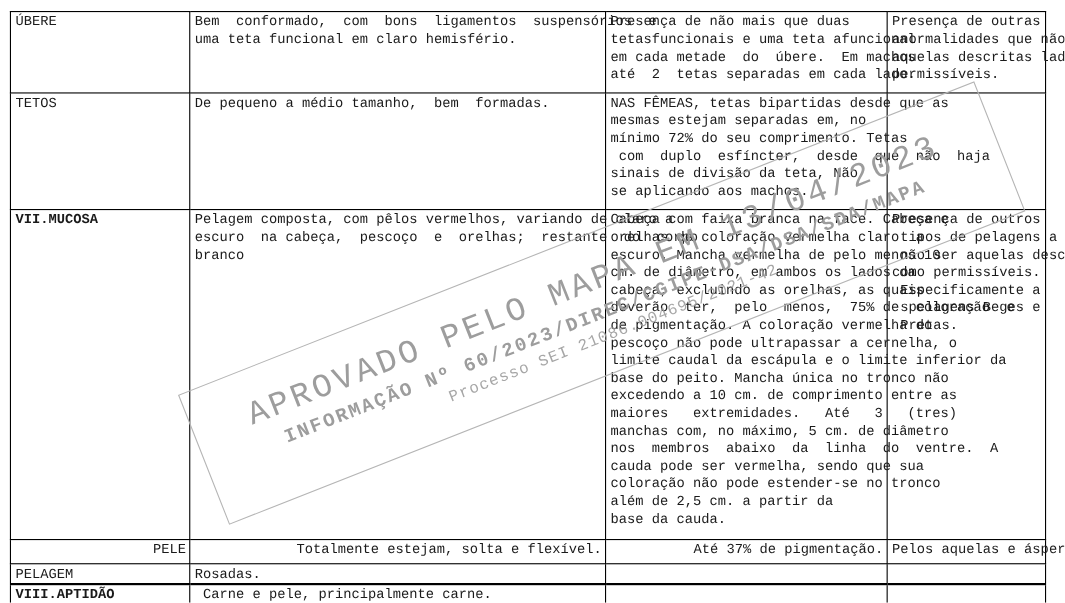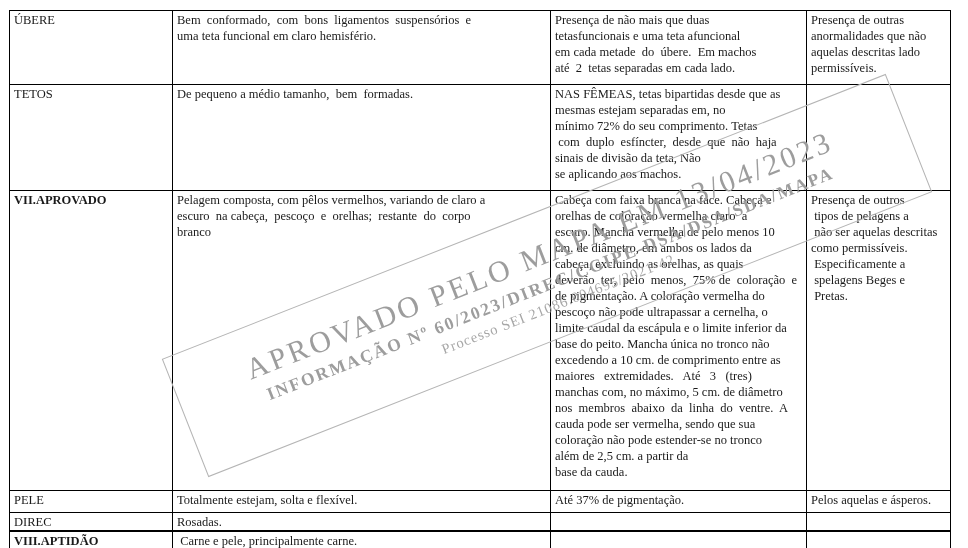--- a/index.html
+++ b/index.html
@@ -2,21 +2,21 @@
 <html><head>
 <meta charset="utf-8">
 <style>
   html, body { margin: 0; padding: 0; background: #ffffff; }
   #page {
     position: relative;
     width: 968px;
     height: 548px;
     background: #ffffff;
     overflow: hidden;
-    font-family: Liberation Serif, serif;
+    font-family: Liberation Mono, monospace;
     color: #1a1a1a;
   }
   table.spec {
     position: absolute;
     left: 9px;
     top: 10px;
     width: 941px;
     border-collapse: collapse;
     table-layout: fixed;
   }
@@ -29,21 +29,21 @@
     vertical-align: top;
     padding: 1px 3px 0 4px;
     font-size: 12.5px;
     line-height: 16px;
     white-space: pre;
     overflow: visible;
   }
   table.spec tr.r1 td { height: 72px; }
   table.spec tr.r2 td { height: 104px; }
   table.spec tr.r3 td { height: 298px; }
-  table.spec tr.r4 td { height: 20px; }
+  table.spec tr.r4 td { height: 20px; text-align: right; }
   table.spec tr.r5 td { height: 15px; }
   table.spec tr.r6 td { height: 17px; border-top-width: 2px; }
   table.spec tr.r6 td,
   table.spec tr:last-child td { border-bottom: 3px solid #000; }
   td.label { font-size: 12.5px; }
   td.label.bold { font-weight: bold; }
 
   
   .stamp {
     position: absolute;
@@ -112,21 +112,21 @@
         <td>De pequeno a médio tamanho,  bem  formadas.</td>
         <td>NAS FÊMEAS, tetas bipartidas desde que as
 mesmas estejam separadas em, no
 mínimo 72% do seu comprimento. Tetas
  com  duplo  esfíncter,  desde  que  não  haja
 sinais de divisão da teta, Não
 se aplicando aos machos.</td>
         <td></td>
       </tr>
       <tr class="r3">
-        <td class="label bold">VII.APROVADO</td>
+        <td class="label bold">VII.MUCOSA</td>
         <td>Pelagem composta, com pêlos vermelhos, variando de claro a
 escuro  na cabeça,  pescoço  e  orelhas;  restante  do  corpo
 branco</td>
         <td>Cabeça com faixa branca na face. Cabeça e
 orelhas de coloração vermelha claro  a
 escuro. Mancha vermelha de pelo menos 10
 cm. de diâmetro, em ambos os lados da
 cabeça, excluindo as orelhas, as quais
 deverão  ter,  pelo  menos,  75% de  coloração  e
 de pigmentação. A coloração vermelha do
@@ -149,21 +149,21 @@
  spelagens Beges e
  Pretas.</td>
       </tr>
       <tr class="r4">
         <td class="label">PELE</td>
         <td>Totalmente estejam, solta e flexível.</td>
         <td>Até 37% de pigmentação.</td>
         <td>Pelos aquelas e ásperos.</td>
       </tr>
       <tr class="r5">
-        <td class="label">DIREC</td>
+        <td class="label">PELAGEM</td>
         <td>Rosadas.</td>
         <td></td>
         <td></td>
       </tr>
       <tr class="r6">
         <td class="label bold">VIII.APTIDÃO</td>
         <td> Carne e pele, principalmente carne.</td>
         <td></td>
         <td></td>
       </tr>

